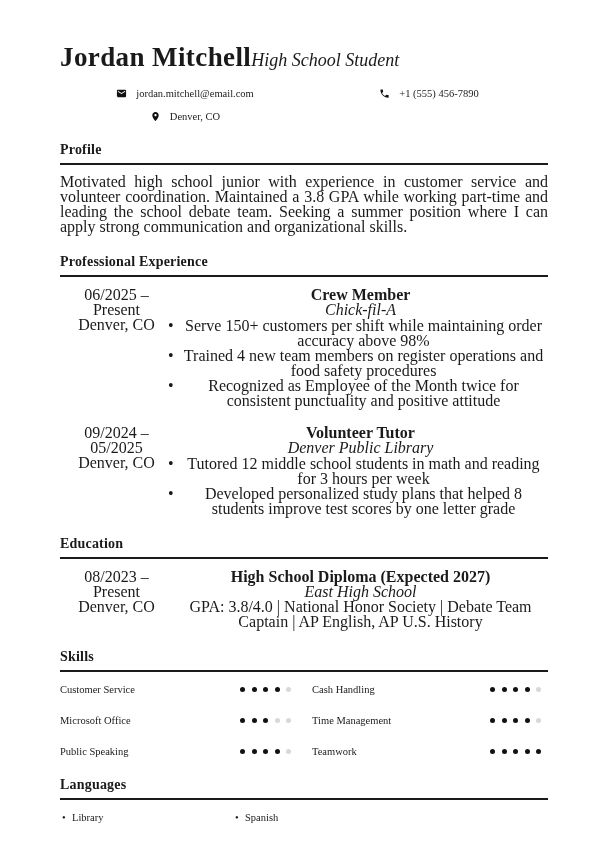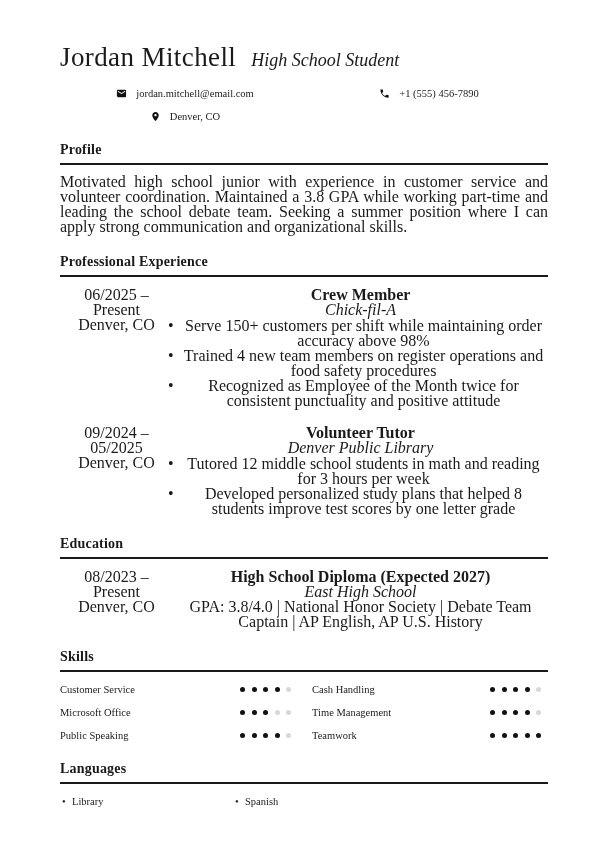--- a/index.html
+++ b/index.html
@@ -7,22 +7,22 @@
   body {
     width: 608px; height: 860px;
     background: var(--background, #ffffff);
     color: var(--text, #1a1a1a);
     font-family: "Liberation Serif", "DejaVu Serif", serif;
   }
   .page { padding: 42px 60px 0 60px; }
 
   
   .name-row { display: flex; align-items: baseline; }
-  .person-name { font-size: 27px; font-weight: 400; margin: 0; letter-spacing: 0.4px; line-height: 1.15; }
-  .job-title { font-size: 18px; font-style: italic; margin-left: 15px; }
+  .person-name { font-size: 27px; font-weight: 700; margin: 0; letter-spacing: 0.4px; line-height: 1.15; }
+  .job-title { font-size: 18px; font-style: italic; }
 
   .contact-grid {
     margin-top: 15px;
     display: grid;
     grid-template-columns: 250px 1fr;
     row-gap: 12px;
     font-size: 10.5px;
     align-items: center;
   }
   .contact-item { display: flex; align-items: center; gap: 9px; justify-content: center; }
@@ -50,21 +50,21 @@
   .entry-org { font-style: italic; }
   ul.bullets { list-style: none; margin: 1px 0 0 0; padding: 0; }
   ul.bullets li { position: relative; padding-left: 6px; }
   ul.bullets li::before { content: "\2022"; position: absolute; left: -5px; }
 
   
   .skills-grid {
     margin-top: 12px;
     display: grid;
     grid-template-columns: 180px 72px 178px 1fr;
-    row-gap: 12px;
+    row-gap: 20px;
     align-items: center;
     font-size: 10.5px;
   }
   .dots { display: flex; gap: 6.5px; align-items: center; }
   .dot { width: 5px; height: 5px; border-radius: 50%; background: var(--dot-empty, #d8d8d8); }
   .dot.filled { background: var(--dot-filled, #111111); }
 
   
   .lang-list { display: flex; list-style: none; margin: 12px 0 0 0; padding: 0; font-size: 10.5px; }
   .lang-list li { width: 173px; position: relative; padding-left: 12px; }

